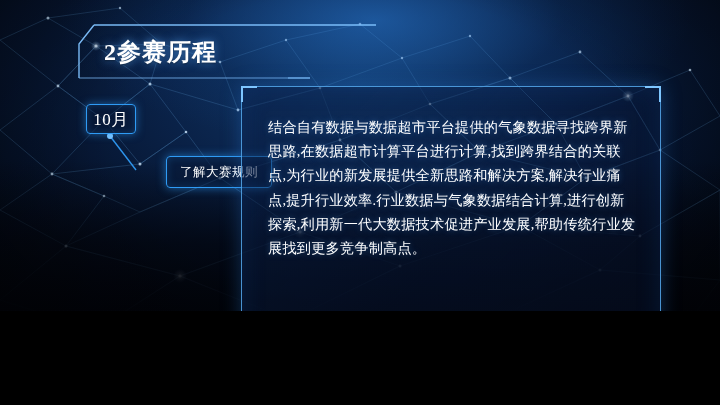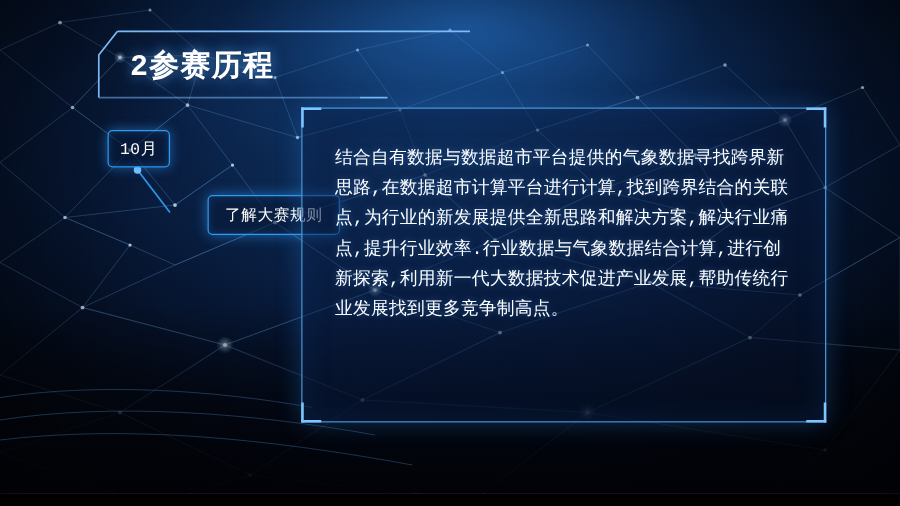--- a/index.html
+++ b/index.html
@@ -3,24 +3,24 @@
 <meta charset="utf-8">
 <style>
   html, body {
     margin: 0;
     padding: 0;
     background: #000;
   }
   #slide {
     position: relative;
     width: 720px;
-    height: 395px;
+    height: 311px;
     overflow: hidden;
-    background: #a21caf;
-    font-family: Liberation Mono, monospace;
+    background: #0f172a;
+    font-family: Liberation Serif, serif;
   }
 
   
   .bg-base {
     position: absolute;
     inset: 0;
     background:
       radial-gradient(ellipse 520px 300px at 50% 26%, #123a6b 0%, #0a2248 38%, #061530 62%, #02060f 100%);
   }
   .bg-glow-top {
@@ -88,21 +88,21 @@
     border: 1.6px solid #2f9bf5;
     border-radius: 4px;
     background: rgba(8,24,54,0.55);
     display: flex;
     align-items: center;
     justify-content: center;
     box-shadow: 0 0 9px rgba(47,155,245,0.55), inset 0 0 7px rgba(47,155,245,0.25);
   }
   .month-bubble span {
     color: #ffffff;
-    font-size: 13px;
+    font-size: 17px;
     letter-spacing: 0.5px;
   }
 
   
   .rule-box {
     position: absolute;
     left: 118px;
     top: 156px;
     width: 104px;
     height: 30px;

